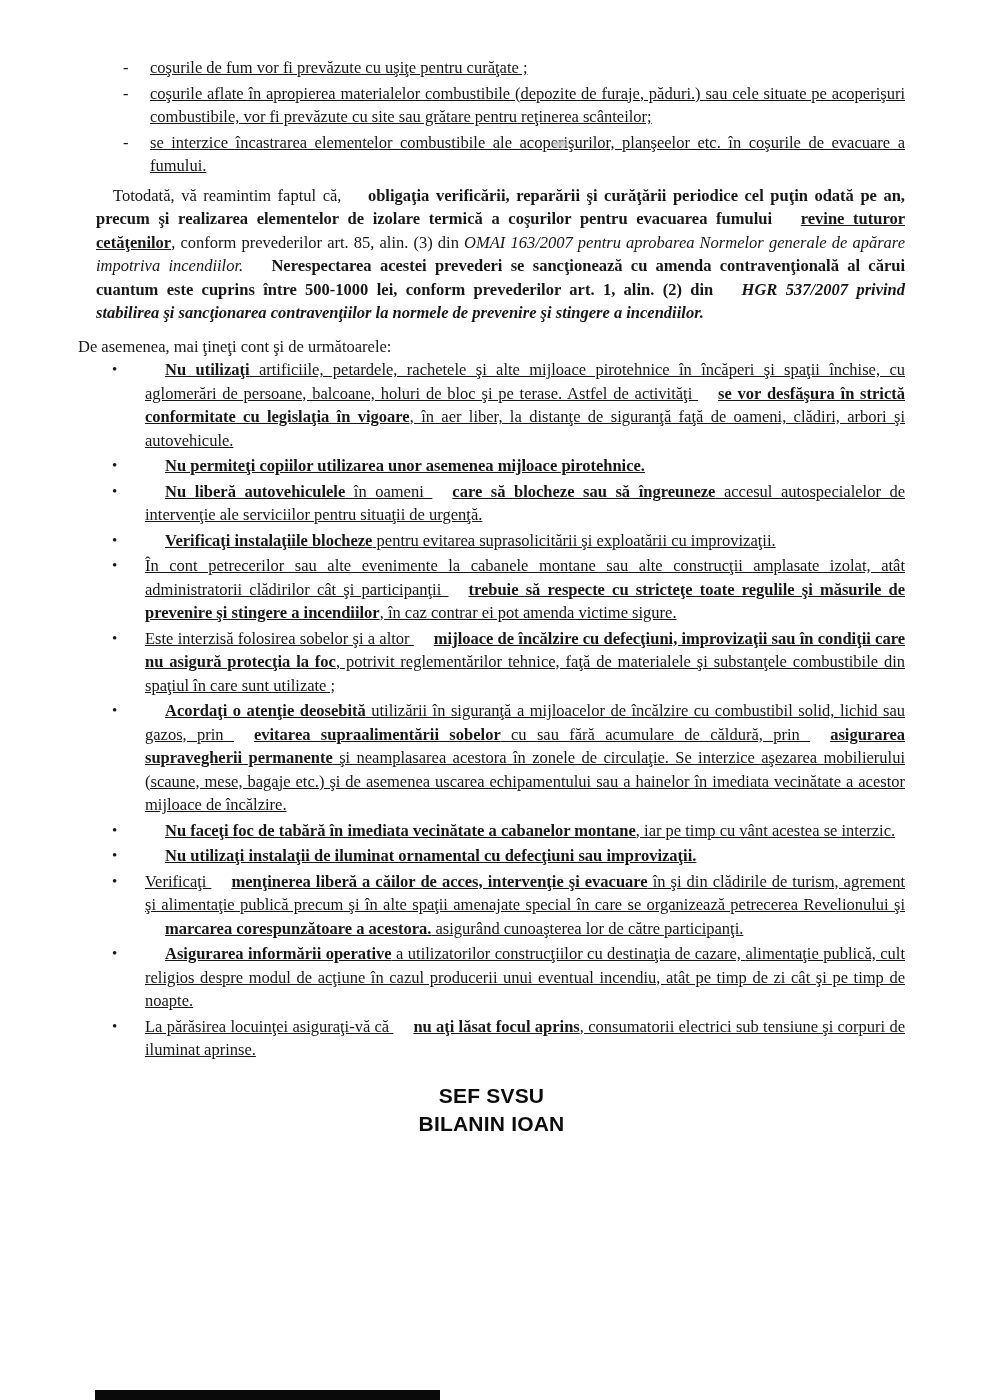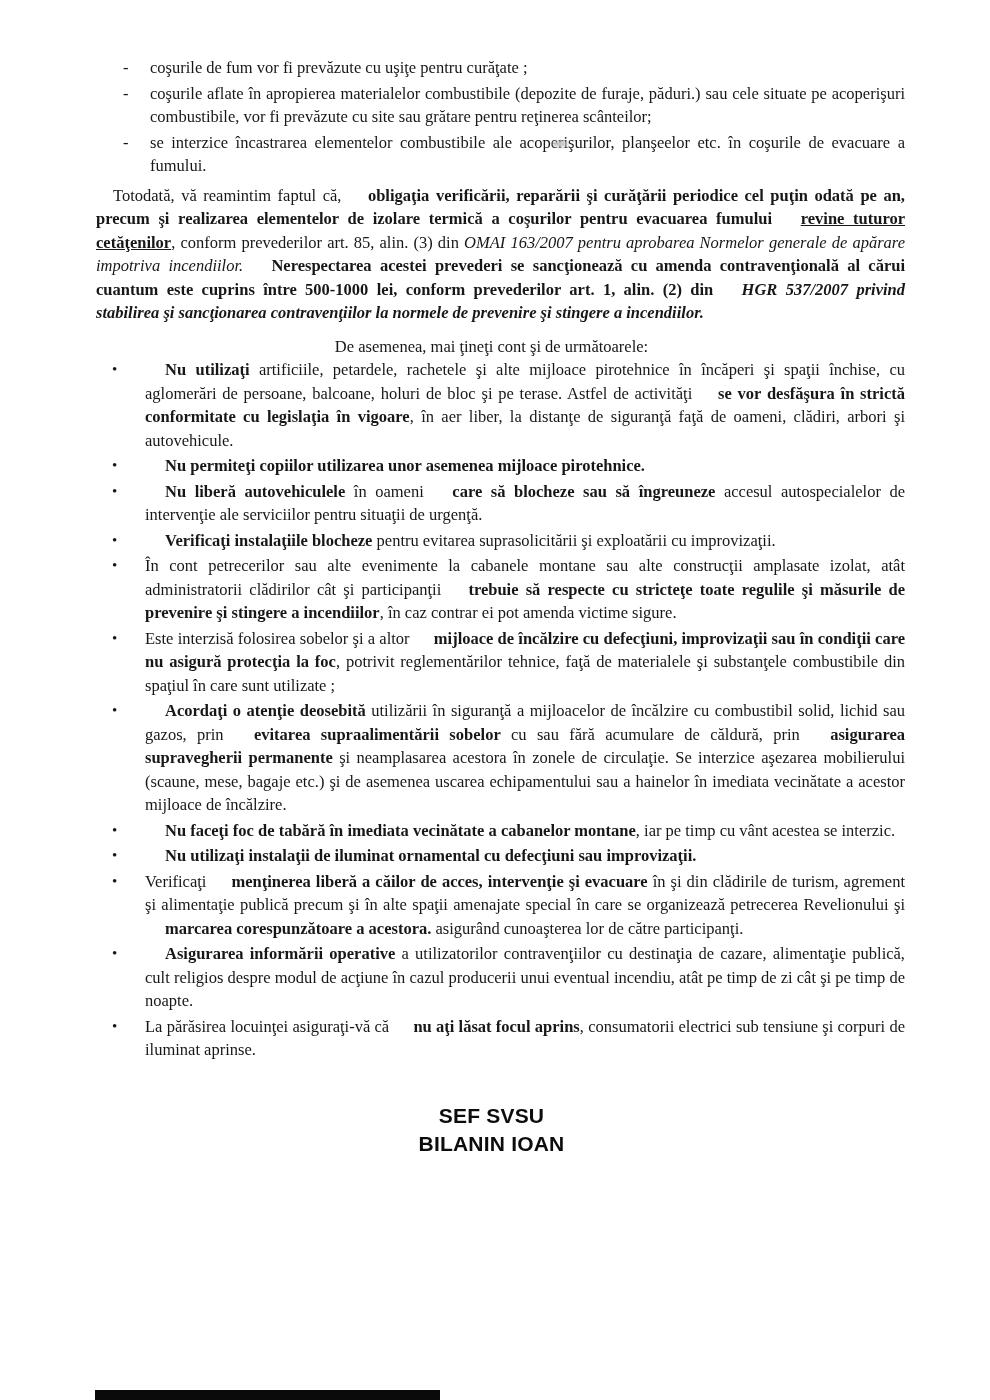--- a/index.html
+++ b/index.html
@@ -12,28 +12,28 @@
     box-sizing:border-box;
     padding:56px 85px 0 78px;
     overflow:hidden;
   }
   .b{font-weight:bold;margin-left:20px;}
   .i{font-style:italic;}
   .u{text-decoration:underline;}
   .sm{filter:blur(0.45px);}
   ul.plain{list-style:none;margin:0;padding:0;}
   .row{display:flex;align-items:flex-start;margin-bottom:2px;}
-  .row .txt{flex:1 1 auto;text-align:justify;}
+  .row .txt{flex:1 1 auto;text-align:justify;text-decoration:underline;}
   .dash-row .marker{flex:0 0 27px;margin-left:45px;text-align:left;}
   .bullet-row .marker{flex:0 0 33px;margin-left:34px;text-align:left;font-size:15px;}
   .para{margin:6px 0 0 18px;text-indent:17px;text-align:justify;}
-  .intro{margin:10px 0 0 0;text-align:center;}
+  .intro{margin:10px 0 0 0;text-align:left;}
   .bullets{margin-top:6px;}
   .sig{
-    margin-top:40px;text-align:center;
+    margin-top:20px;text-align:center;
     font-family:"Liberation Sans","DejaVu Sans",sans-serif;
     font-weight:700;font-size:21px;line-height:28px;color:#0c0c0c;
     letter-spacing:0.2px;
   }
   .scan-bar{position:absolute;left:95px;top:1390px;width:345px;height:10px;background:#0a0a0a;}
   .scan-smudge{position:absolute;left:552px;top:141px;width:16px;height:6px;background:#c6c6c6;filter:blur(1.5px);border-radius:50%;}
 </style>
 </head>
 <body>
 
@@ -94,21 +94,21 @@
       <li class="row bullet-row">
         <span class="marker">•</span>
         <div class="txt"><span class="b">Nu utilizaţi instalaţii de iluminat ornamental cu defecţiuni sau improvizaţii.</span></div>
       </li>
       <li class="row bullet-row">
         <span class="marker">•</span>
         <div class="txt"><span>Verificaţi </span><span class="b">menţinerea liberă a căilor de acces, intervenţie şi evacuare</span><span> în şi din clădirile de turism, agrement şi alimentaţie publică precum şi în alte spaţii amenajate special în care se organizează petrecerea Revelionului şi </span><span class="b">marcarea corespunzătoare a acestora.</span><span> asigurând cunoaşterea lor de către participanţi.</span></div>
       </li>
       <li class="row bullet-row">
         <span class="marker">•</span>
-        <div class="txt"><span class="b">Asigurarea informării operative</span><span> a utilizatorilor contravenţiilor cu destinaţia de cazare, </span><span class="sm">alimentaţie publică, cult religios despre modul de acţiune în cazul producerii unui eventual</span><span> incendiu, atât pe timp de zi cât şi pe timp de noapte.</span></div>
+        <div class="txt"><span class="b">Asigurarea informării operative</span><span> a utilizatorilor construcţiilor cu destinaţia de cazare, </span><span class="sm">alimentaţie publică, cult religios despre modul de acţiune în cazul producerii unui eventual</span><span> incendiu, atât pe timp de zi cât şi pe timp de noapte.</span></div>
       </li>
       <li class="row bullet-row">
         <span class="marker">•</span>
         <div class="txt"><span>La părăsirea locuinţei asiguraţi-vă că </span><span class="b">nu aţi lăsat focul aprins</span><span>, consumatorii electrici sub tensiune şi corpuri de iluminat aprinse.</span></div>
       </li>
     </ul>
 
   <div class="sig">
     <div>SEF SVSU</div>
     <div>BILANIN IOAN</div>

